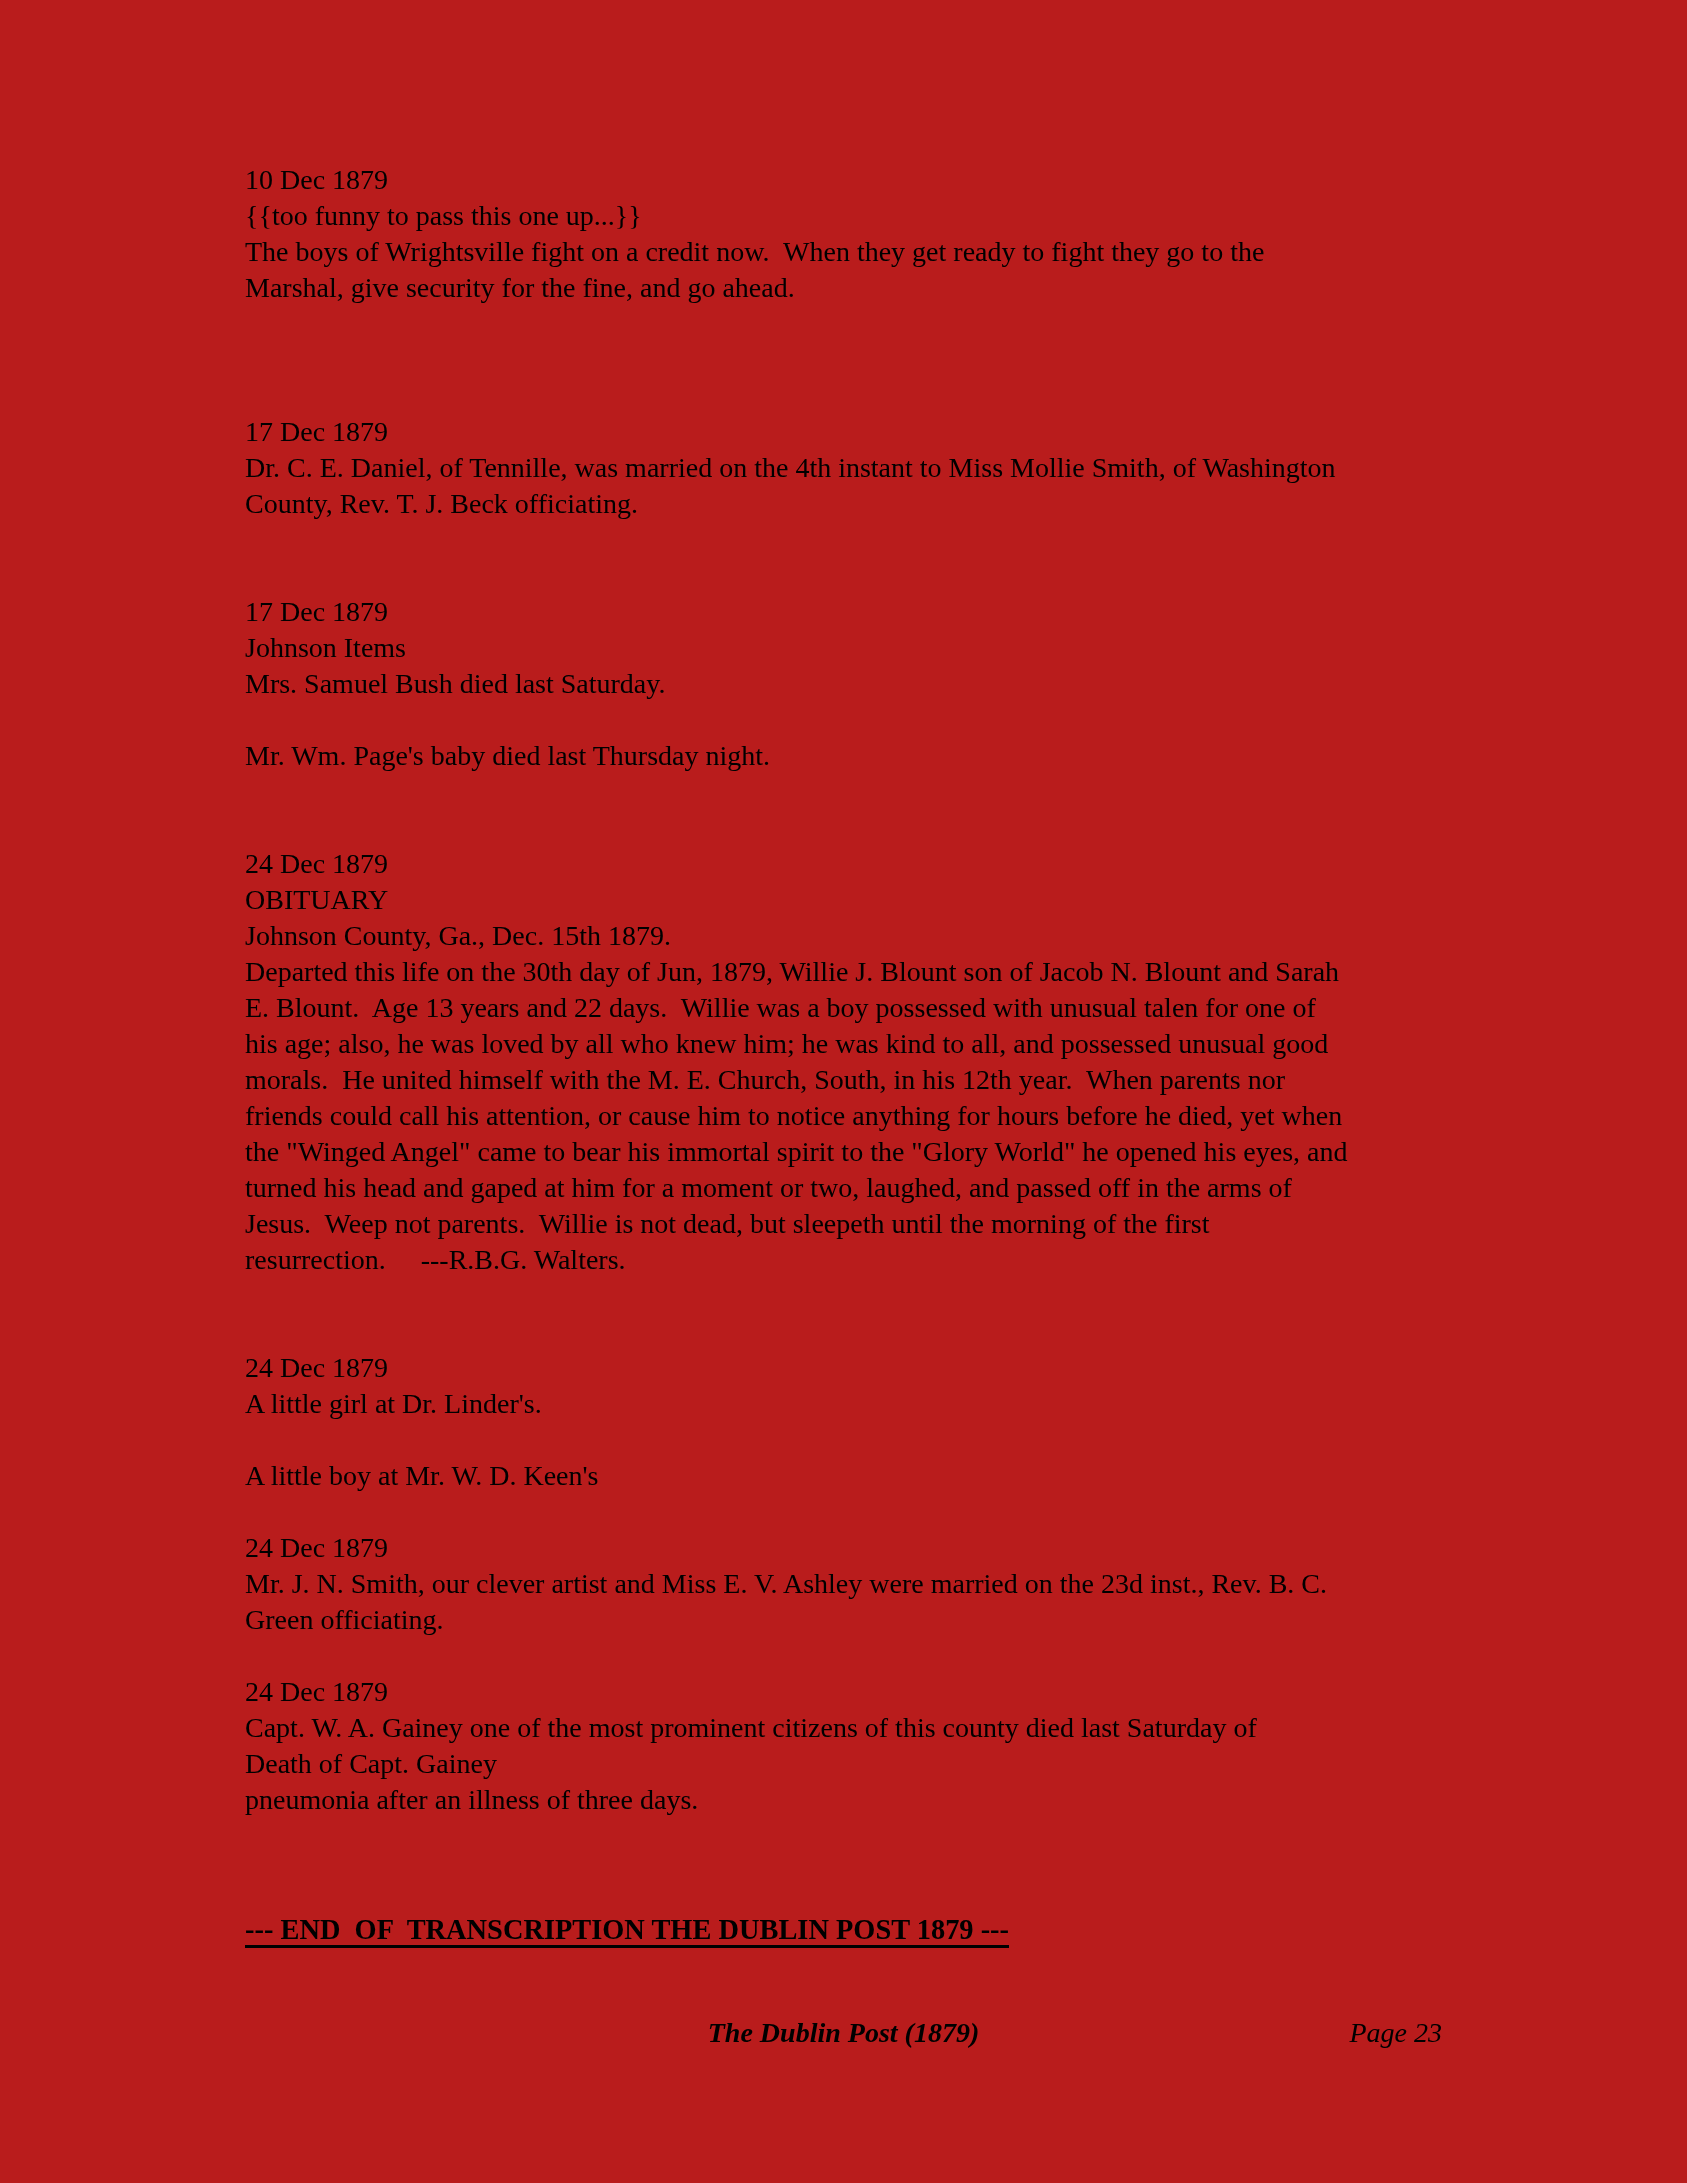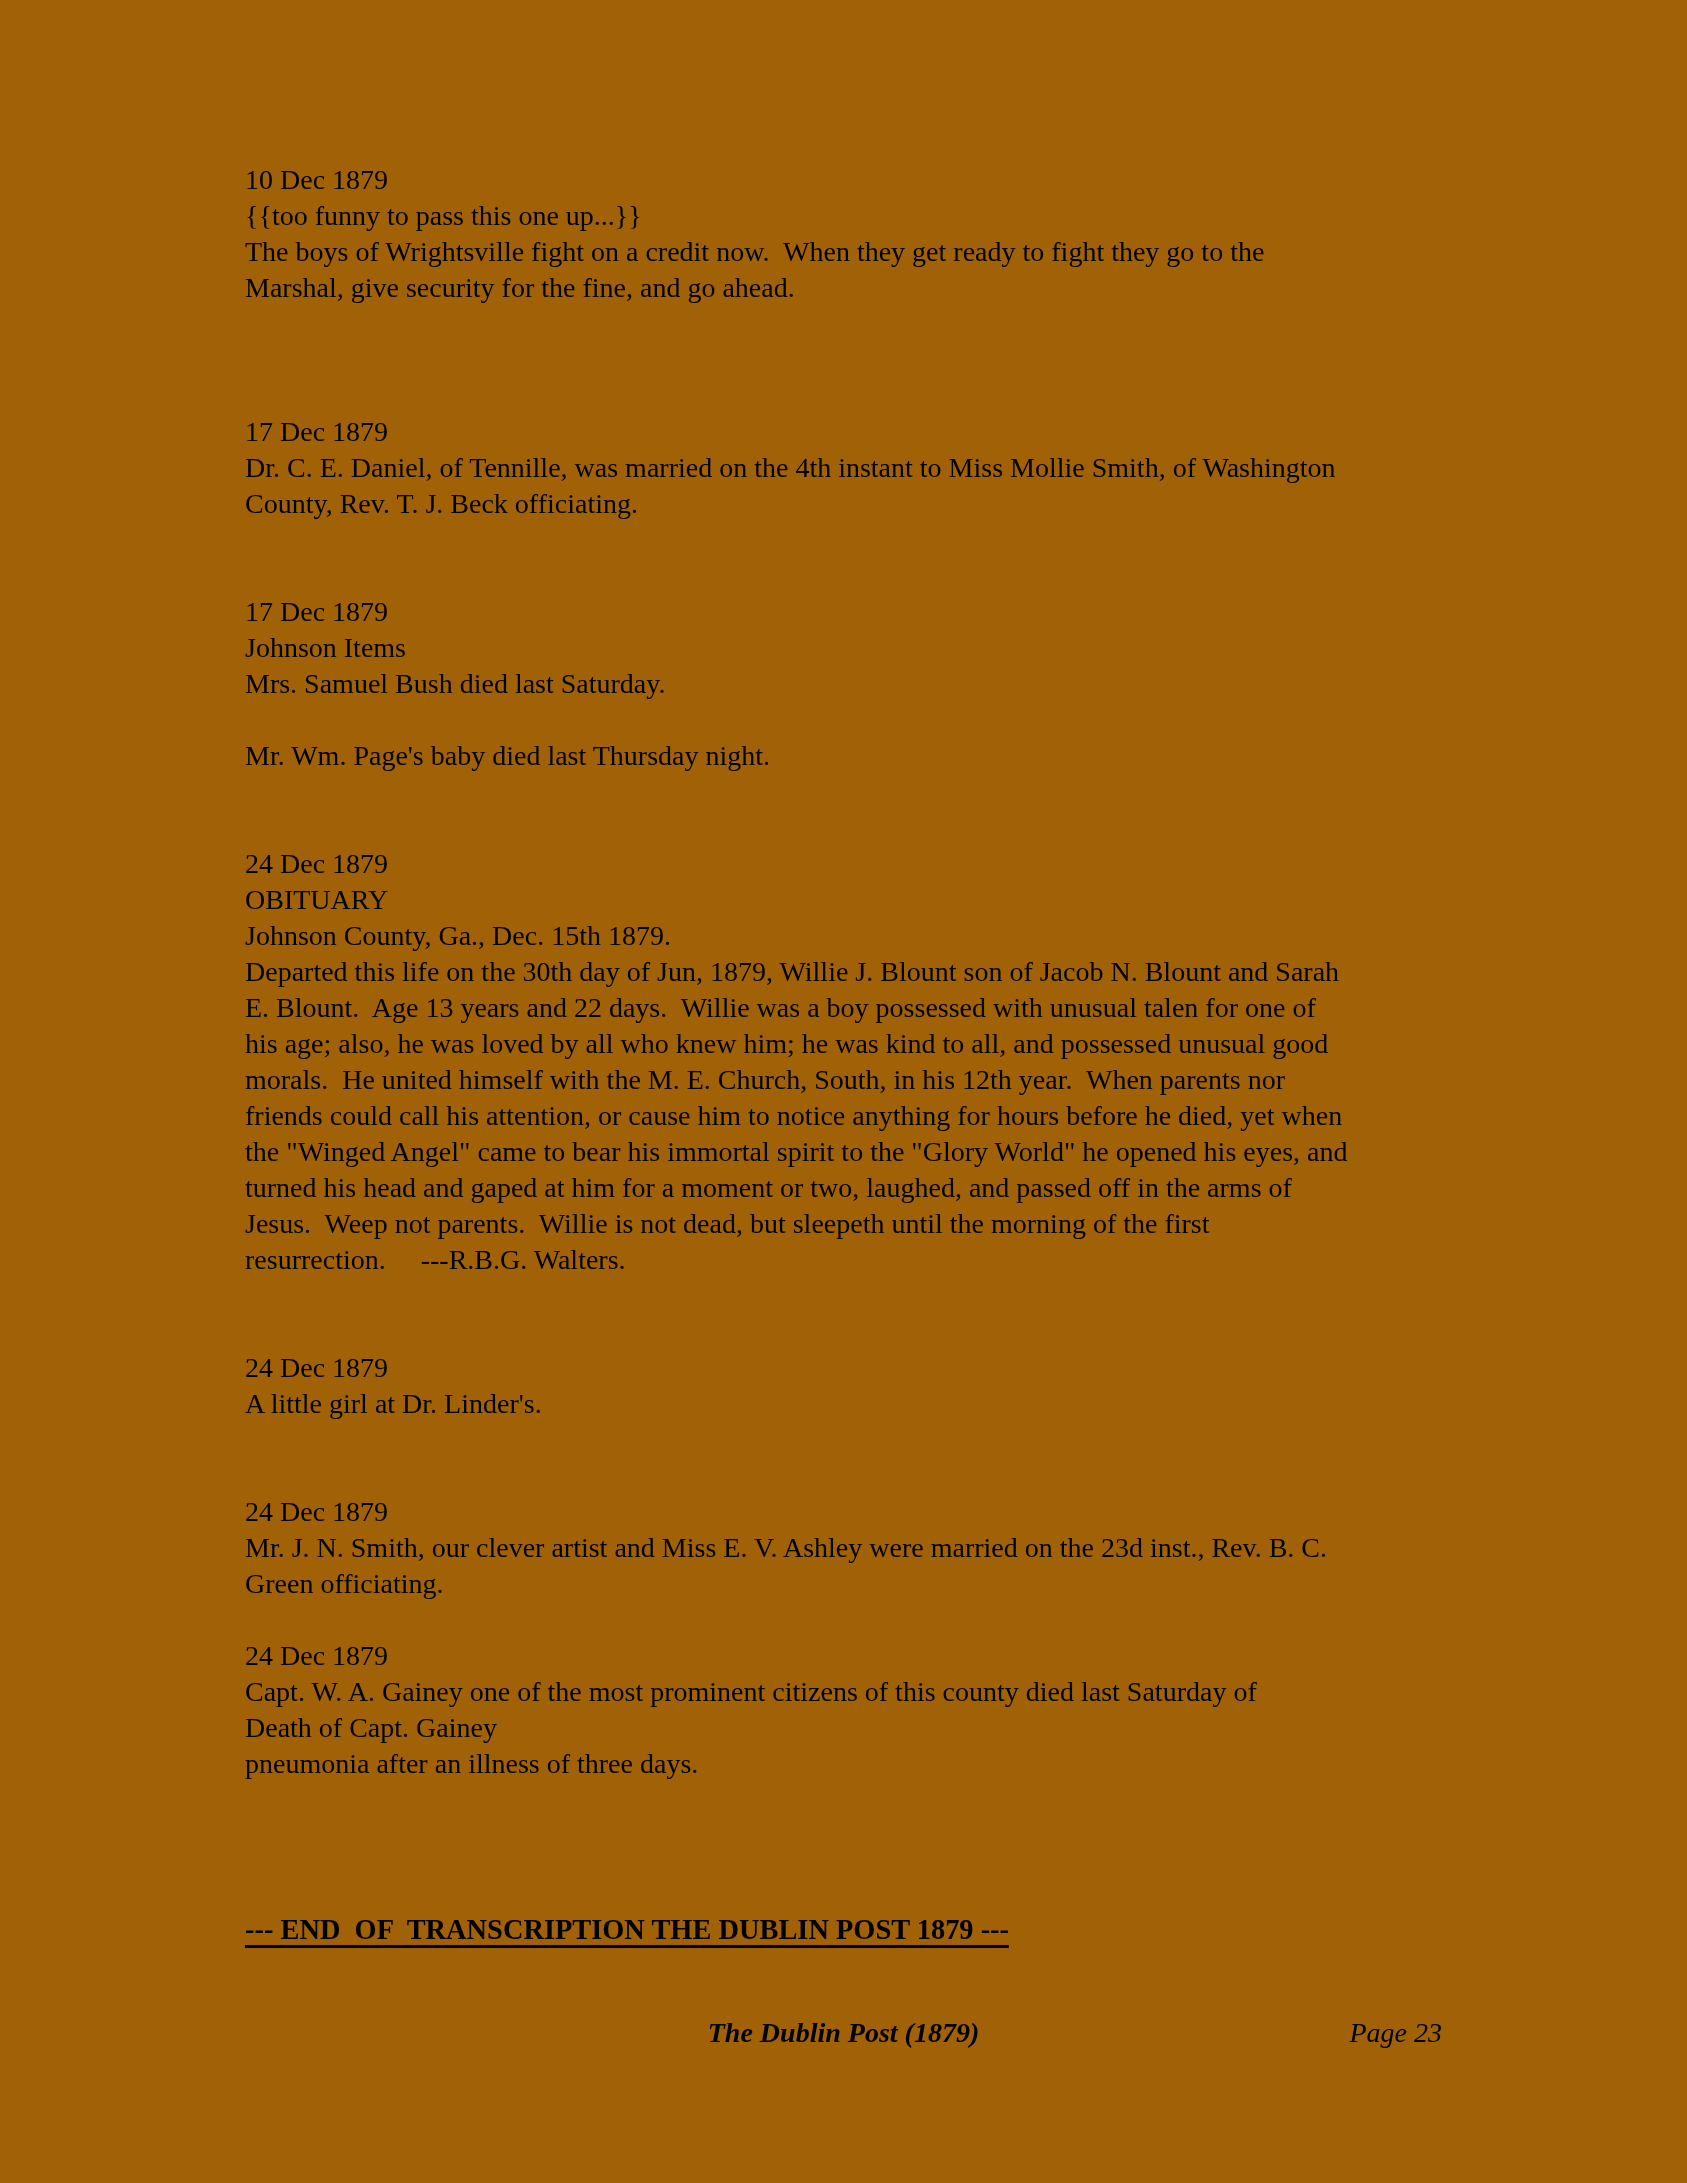--- a/index.html
+++ b/index.html
@@ -8,21 +8,21 @@
     height: 2183px;
     background: #ffffff;
     color: #000000;
     font-family: "Liberation Serif", serif;
     position: relative;
     overflow: hidden;
   }
   .page {
     position: absolute;
     inset: 0;
-    background: #a16207;
+    background: #b91c1c;
   }
   .content {
     position: absolute;
     top: 162px;
     left: 245px;
     width: 1197px;
   }
   .line {
     font-size: 28px;
     line-height: 36px;
@@ -136,20 +136,21 @@
       <div class="line"></div>
 
       <div class="line"></div>
 
       <div class="line">24 Dec 1879</div>
 
       <div class="line">A little girl at Dr. Linder's.</div>
 
       <div class="line"></div>
 
+      <div class="line">A little boy at Mr. W. D. Keen's</div>
 
       <div class="line"></div>
 
       <div class="line">24 Dec 1879</div>
 
       <div class="line">Mr. J. N. Smith, our clever artist and Miss E. V. Ashley were married on the 23d inst., Rev. B. C.</div>
 
       <div class="line">Green officiating.</div>
 
       <div class="line"></div>

